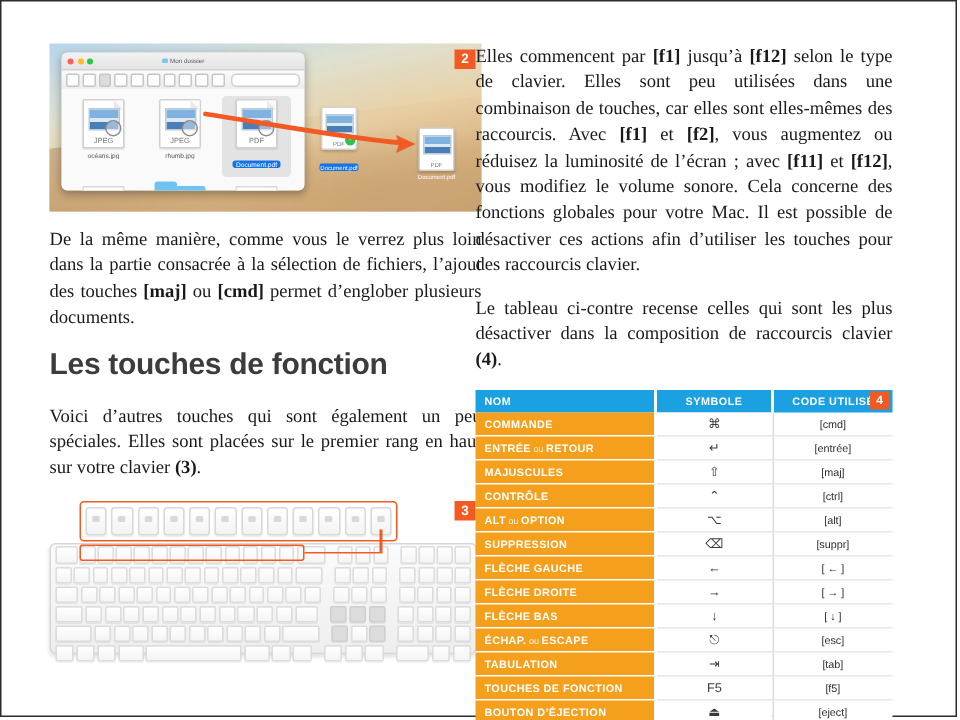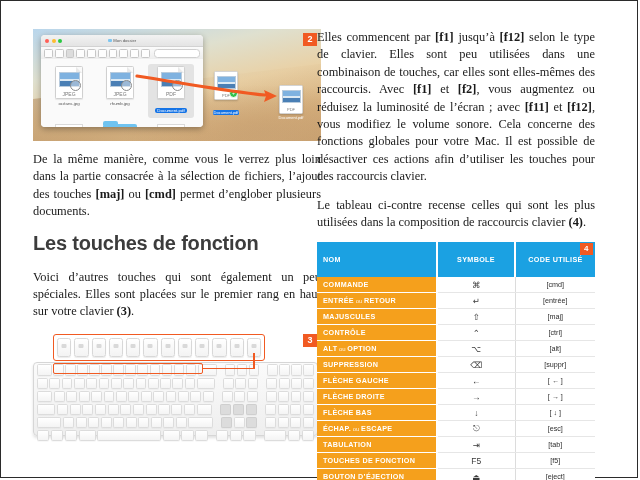--- a/index.html
+++ b/index.html
@@ -239,21 +239,21 @@
   .kb-connector .vline{position:absolute;left:50px;top:-6px;width:1.5px;height:15px;background:#f15a22;}
 
   
   .shortcut-table{
     width:278px;border-collapse:collapse;margin-top:10px;
     font-family:"Liberation Sans",sans-serif;
     table-layout:fixed;
   }
   .shortcut-table th{
     background:#1ba1e2;color:#ffffff;font-size:7.2px;font-weight:bold;
-    letter-spacing:.35px;height:15px;padding:10px 6px;text-align:left;
+    letter-spacing:.35px;height:15px;padding:0 6px;text-align:left;
     border-right:2px solid #ffffff;white-space:nowrap;
   }
   .shortcut-table th.c-sym,.shortcut-table th.c-code{text-align:center;padding:0;margin-left:24px;}
   .shortcut-table th:last-child{border-right:none;position:relative;}
   .shortcut-table td{
     height:13px;font-size:7.2px;border-right:2px solid #ffffff;
     border-bottom:1px solid #ffffff;
   }
   td.c-name{
     background:#f5a01c;color:#ffffff;font-weight:bold;letter-spacing:.3px;
@@ -546,21 +546,21 @@
 
       <span class="badge" style="right:4px;top:2px;">3</span>
     </div>
 
   </div>
 
   <div class="col" id="col-right">
 
     <p class="body" style="margin-top:28px;"><span>Elles commencent par </span><b>[f1]</b><span> jusqu’à </span><b>[f12]</b><span> selon le type de clavier. Elles sont peu utilisées dans une combinaison de touches, car elles sont elles-mêmes des raccourcis. Avec </span><b>[f1]</b><span> et </span><b>[f2]</b><span>, vous augmentez ou réduisez la luminosité de l’écran ; avec </span><b>[f11]</b><span> et </span><b>[f12]</b><span>, vous modifiez le volume sonore. Cela concerne des fonctions globales pour votre Mac. Il est possible de désactiver ces actions afin d’utiliser les touches pour des raccourcis clavier.</span></p>
 
-    <p class="body"><span>Le tableau ci-contre recense celles qui sont les plus utilisées dans la composition de raccourcis clavier </span><b>(4)</b><span>.</span></p>
+    <p class="body"><span>Le tableau ci-contre recense celles qui sont les plus désactiver dans la composition de raccourcis clavier </span><b>(4)</b><span>.</span></p>
 
     <table class="shortcut-table">
       <colgroup>
           <col class="w-name">
           <col class="w-sym">
           <col class="w-code">
         </colgroup>
       <thead>
         <tr>
           <th class="c-nm">NOM</th>

